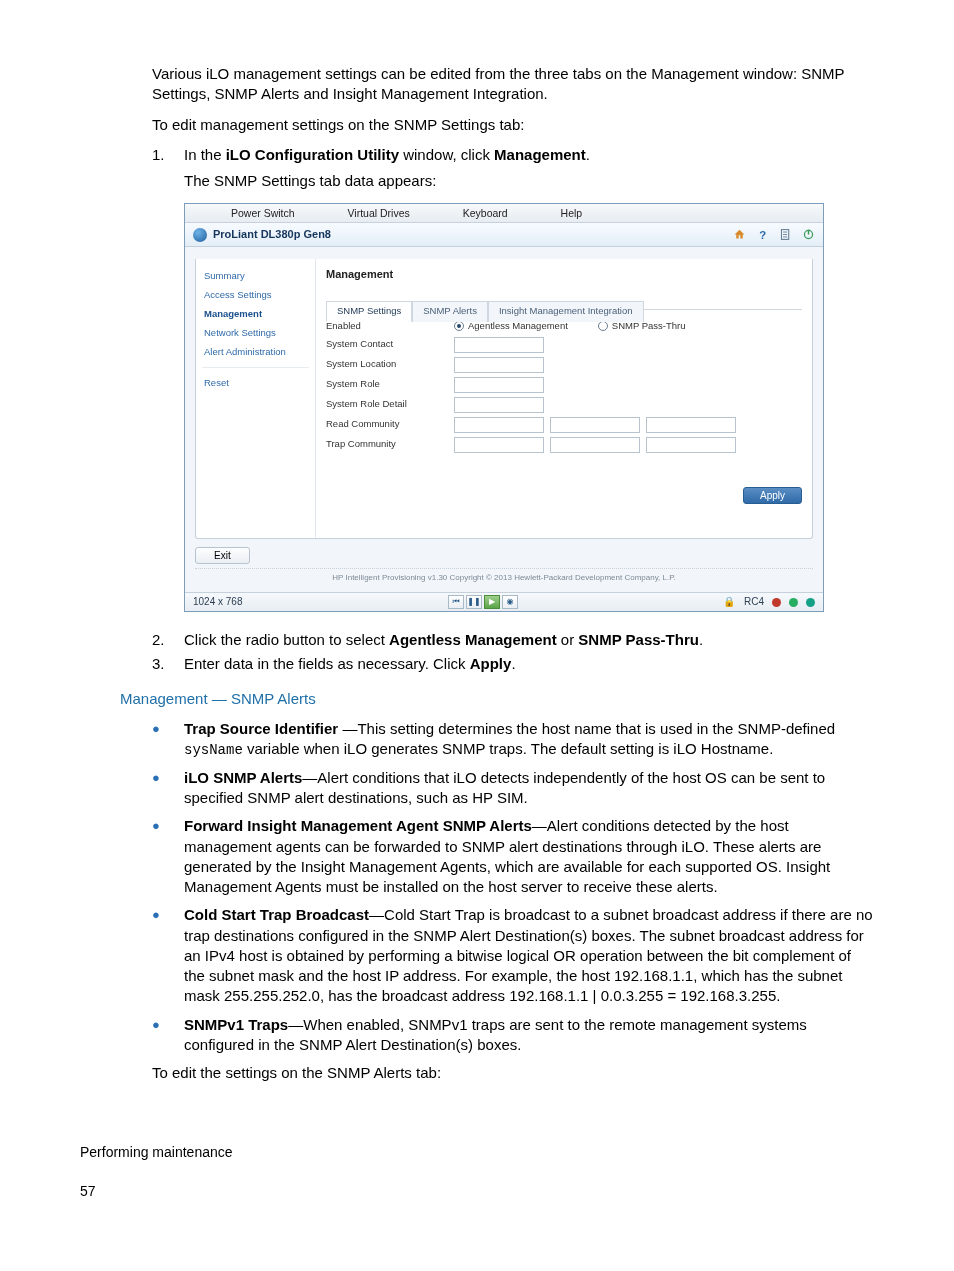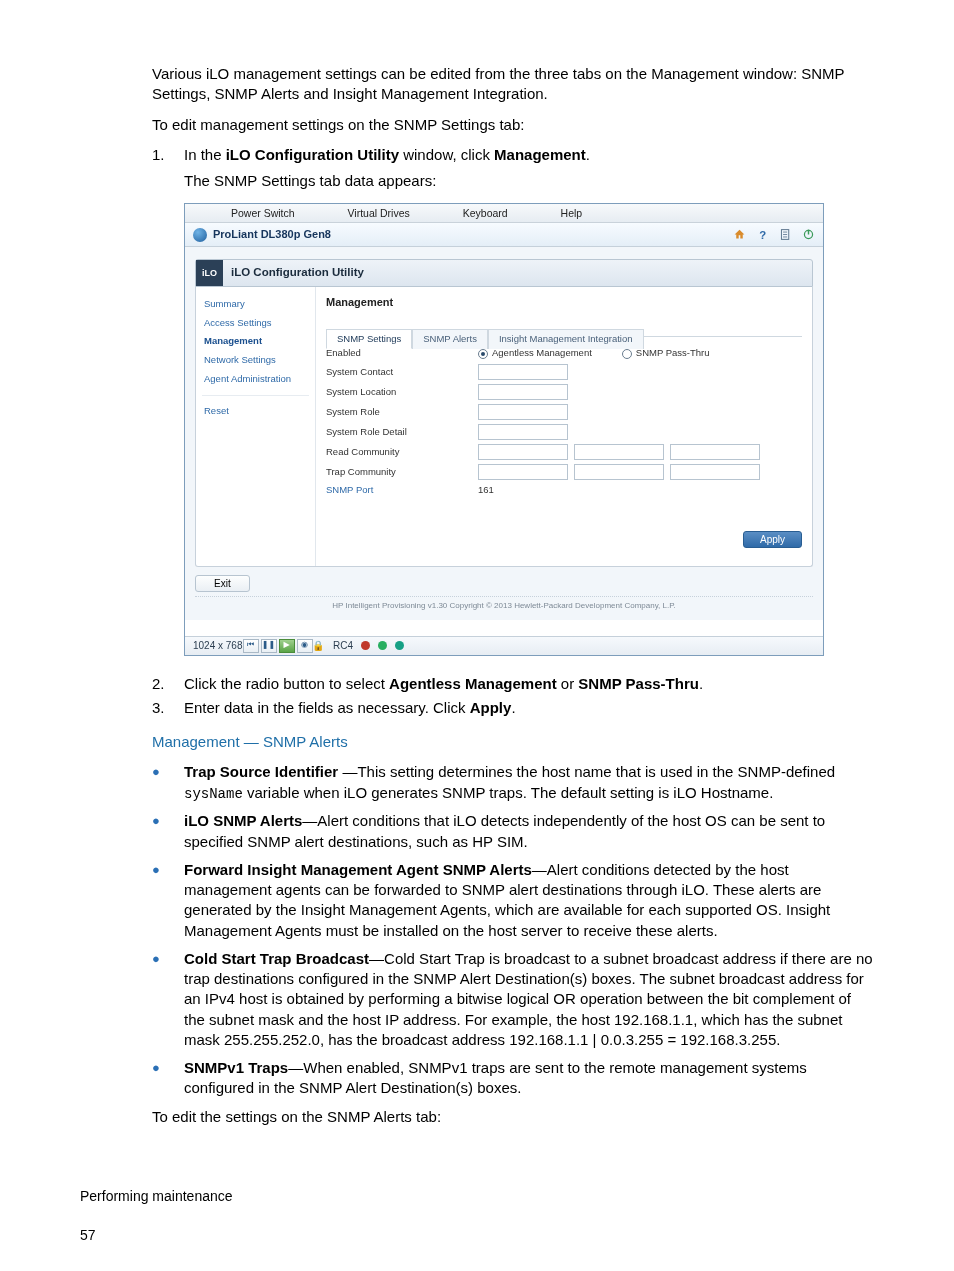--- a/index.html
+++ b/index.html
@@ -13,21 +13,21 @@
     padding: 60px 80px 40px 80px;
     line-height: 1.35;
   }
   .doc-para { margin: 4px 0 10px 72px; }
   .ol-row { display: flex; margin: 4px 0 4px 72px; }
   .ol-num { width: 32px; flex-shrink: 0; }
   .ol-body { flex: 1; }
   .ol-sub { margin: 6px 0 12px 104px; }
   .section-heading {
     color: #1f6fa8;
-    margin: 14px 0 10px 72px;
+    margin: 14px 0 10px 40px;
     font-weight: normal;
     font-size: 15px;
   }
   .ul-row { display: flex; margin: 4px 0 8px 72px; }
   .ul-bullet { width: 32px; flex-shrink: 0; color: #2a6fb5; font-size: 13px; line-height: 1.5; }
   .ul-body { flex: 1; }
   .bold { font-weight: bold; }
   .mono { font-family: "Courier New", monospace; font-size: 14px; }
   .footer {
     display: flex;
@@ -143,21 +143,21 @@
     cursor: pointer;
   }
   .tab.active {
     background: #fff;
     color: #1b3756;
     border-bottom: 1px solid #fff;
   }
 
   .form-rows { margin-top: 10px; }
   .form-row { display: flex; align-items: center; margin: 4px 0; }
-  .form-label { width: 152px; color: #333; }
+  .form-label { width: 128px; color: #333; }
   .form-link { color: #2f6aa8; }
   .inp {
     border: 1px solid #b7c4d0;
     height: 16px;
     width: 90px;
     margin-right: 6px;
     background: #fff;
   }
   .radio-set { display: flex; gap: 30px; margin-left: 0; }
   .radio-lbl { display: flex; align-items: center; gap: 4px; }
@@ -194,24 +194,24 @@
     padding: 4px 0 2px 0;
     border-top: 1px dotted #c7d1db;
     margin-top: 4px;
   }
 
   .shot-statusbar {
     background: linear-gradient(#f6f9fc, #e7edf3);
     border-top: 1px solid #c5d0da;
     display: flex;
     align-items: center;
+    justify-content: space-between;
     padding: 2px 8px;
     font-size: 10px;
     color: #2c3e50;
-    margin-top: 16px;
   }
   .status-center { display:flex; gap:2px; }
   .ctrl-btn {
     border:1px solid #aab9c6; background:linear-gradient(#fff,#e9eff4);
     width:16px; height:14px; display:inline-flex; align-items:center; justify-content:center;
     font-size:8px; color:#2b5b88;
   }
   .ctrl-btn.play { background: linear-gradient(#9fd08e,#5aa447); color:#fff; border-color:#4a8c3a;}
   .status-right { display:flex; align-items:center; gap:8px; }
   .lock-ico { color:#caa84a; font-size:10px; }
@@ -260,32 +260,28 @@
             <line x1="5" y1="11" x2="10" y2="11" stroke="#5a748c"></line>
           </svg></span>
       <span class="tb-icon ico-power"><svg viewBox="0 0 16 16">
             <circle cx="8" cy="8" r="5" fill="none" stroke="#3a9a5a" stroke-width="1.5"></circle>
             <line x1="8" y1="2" x2="8" y2="8" stroke="#3a9a5a" stroke-width="1.8"></line>
           </svg></span>
     </div>
   </div>
 
   <div class="shot-body">
-    <div class="util-header">
-      <span class="ilo-badge">iLO</span>
-      <span class="util-title">iLO Configuration Utility</span>
-    </div>
     <div class="util-pane">
       <div class="sidebar">
         <div class="sidebar-group">
           <div class="sidebar-item">Summary</div>
           <div class="sidebar-item">Access Settings</div>
           <div class="sidebar-item active">Management</div>
           <div class="sidebar-item">Network Settings</div>
-          <div class="sidebar-item">Agent Administration</div>
+          <div class="sidebar-item">Alert Administration</div>
         </div>
         <div class="sidebar-group" style="border-bottom:none;">
           <div class="sidebar-item">Reset</div>
         </div>
       </div>
       <div class="content">
         <div class="content-title">Management</div>
         <div class="tabs">
           <div class="tab active">SNMP Settings</div>
           <div class="tab">SNMP Alerts</div>
@@ -329,24 +325,20 @@
             <input class="inp" style="">
             <input class="inp" style="">
             <input class="inp" style="">
           </div>
           <div class="form-row">
             <div class="form-label">Trap Community</div>
             <input class="inp" style="">
             <input class="inp" style="">
             <input class="inp" style="">
           </div>
-          <div class="form-row">
-            <div class="form-label form-link">SNMP Port</div>
-            <span>161</span>
-          </div>
         </div>
 
         <div class="apply-row">
           <button class="apply-btn">Apply</button>
         </div>
       </div>
     </div>
 
     <div class="exit-row">
       <button class="exit-btn">Exit</button>

